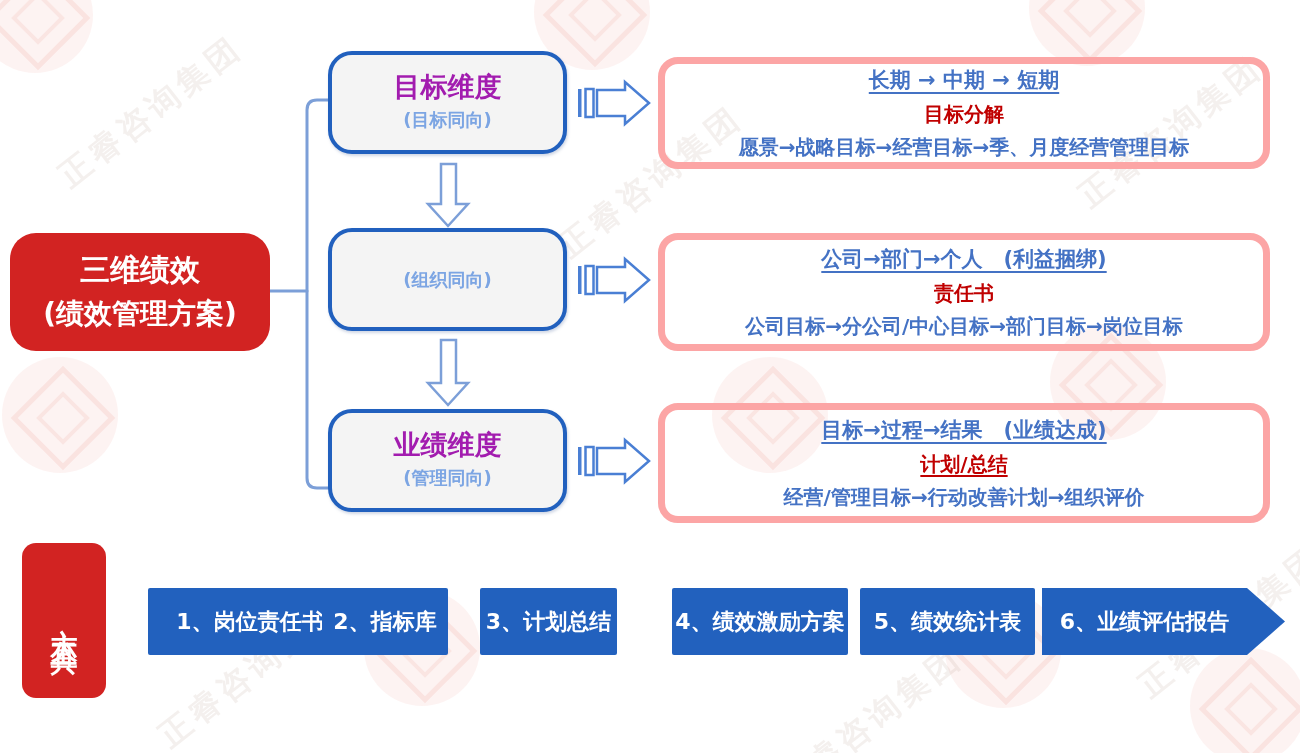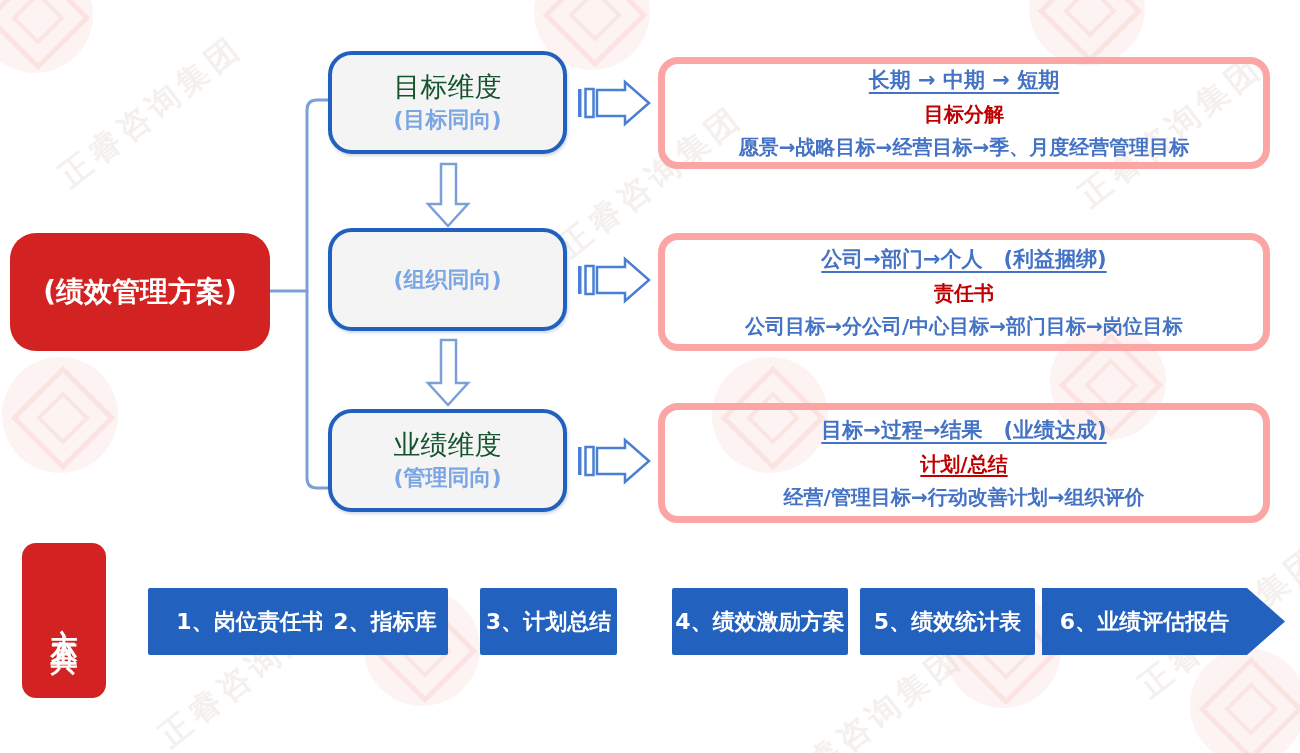--- a/index.html
+++ b/index.html
@@ -22,22 +22,22 @@
   }
   .root-box .l1{font-size:30px;}
   .root-box .l2{font-size:28px;}
   
   .dim-box{
     position:absolute;left:328px;width:239px;height:103px;background:#f4f4f4;
     border:4px solid #2160be;border-radius:24px;box-sizing:border-box;z-index:2;
     display:flex;flex-direction:column;justify-content:center;text-align:center;
     box-shadow:1px 2px 3px rgba(120,140,180,0.35);
   }
-  .dim-box .t{font-size:27px;font-weight:normal;color:#14532d;line-height:34px;}
-  .dim-box .s{font-size:22px;font-weight:bold;color:#7ca5e3;line-height:32px;}
+  .dim-box .t{font-size:27px;font-weight:bold;color:#a21caf;line-height:34px;}
+  .dim-box .s{font-size:18px;font-weight:bold;color:#7ca5e3;line-height:32px;}
   
   .panel{
     position:absolute;left:658px;width:612px;border:7px solid #fca5a5;border-radius:20px;
     box-sizing:border-box;z-index:2;background:transparent;
     display:flex;flex-direction:column;justify-content:center;text-align:center;
   }
   .panel .p1{font-size:21px;font-weight:bold;color:#4472c4;line-height:35px;
     text-decoration:underline;text-decoration-thickness:2px;text-underline-offset:5px;}
   .panel .p2{font-size:20px;font-weight:bold;color:#c00000;line-height:32px;}
   .panel .p2.u{text-decoration:underline;text-decoration-thickness:2px;text-underline-offset:4px;}
@@ -127,20 +127,21 @@
       <path d="M597,267 H625 V259 L649,280 L625,301 V293 H597 Z" fill="#fff" stroke="#4a7fd4" stroke-width="2.5"></path>
     </g>
     <g>
       <rect x="578" y="447" width="3.5" height="28" fill="#4a7fd4"></rect>
       <rect x="585.5" y="447" width="8" height="28" fill="#fff" stroke="#4a7fd4" stroke-width="2.5"></rect>
       <path d="M597,448 H625 V440 L649,461 L625,482 V474 H597 Z" fill="#fff" stroke="#4a7fd4" stroke-width="2.5"></path>
     </g>
   </svg>
 
   <div class="root-box">
+    <div class="l1">三维绩效</div>
     <div class="l2">(绩效管理方案)</div>
   </div>
 
   <div class="dim-box" style="top:51px">
     <div class="t">目标维度</div>
     <div class="s">(目标同向)</div>
   </div>
   <div class="panel" style="top:57px;height:112px">
     <div class="p1">长期 → 中期 →  短期</div>
     <div class="p2">目标分解</div>

